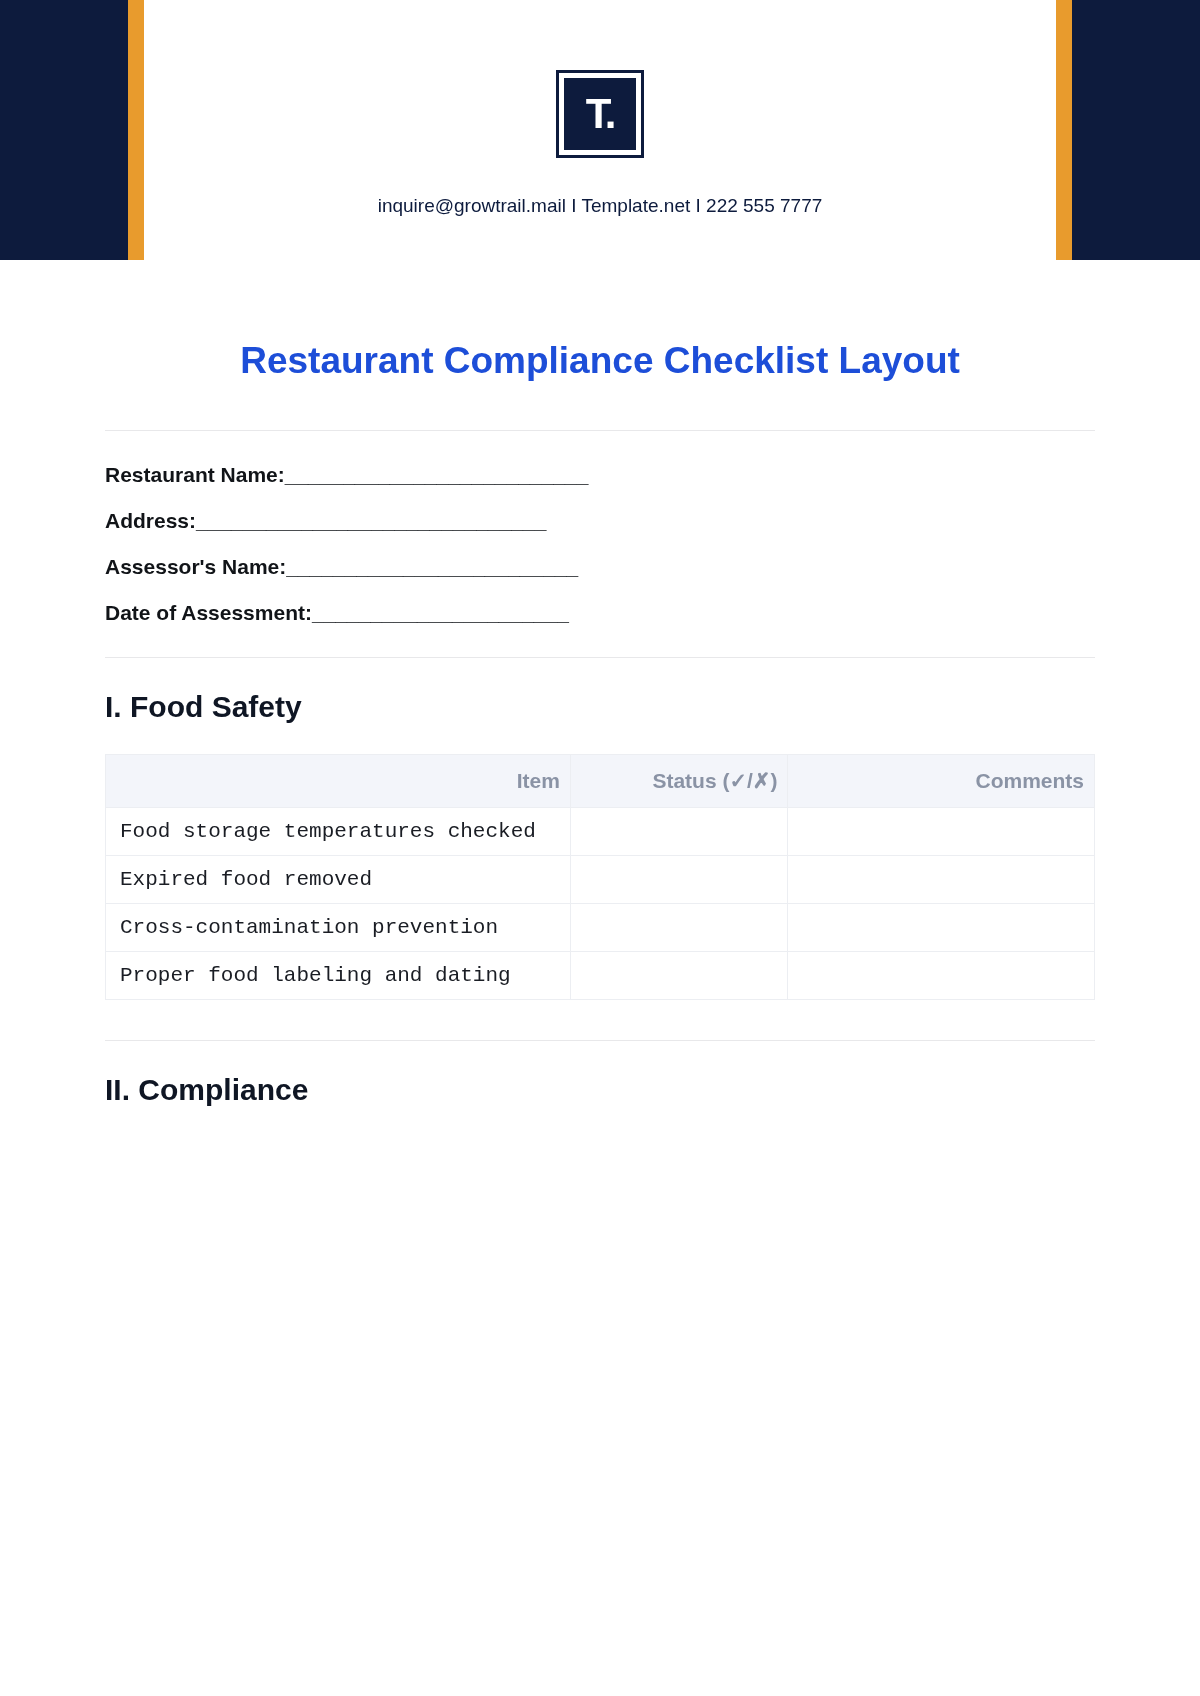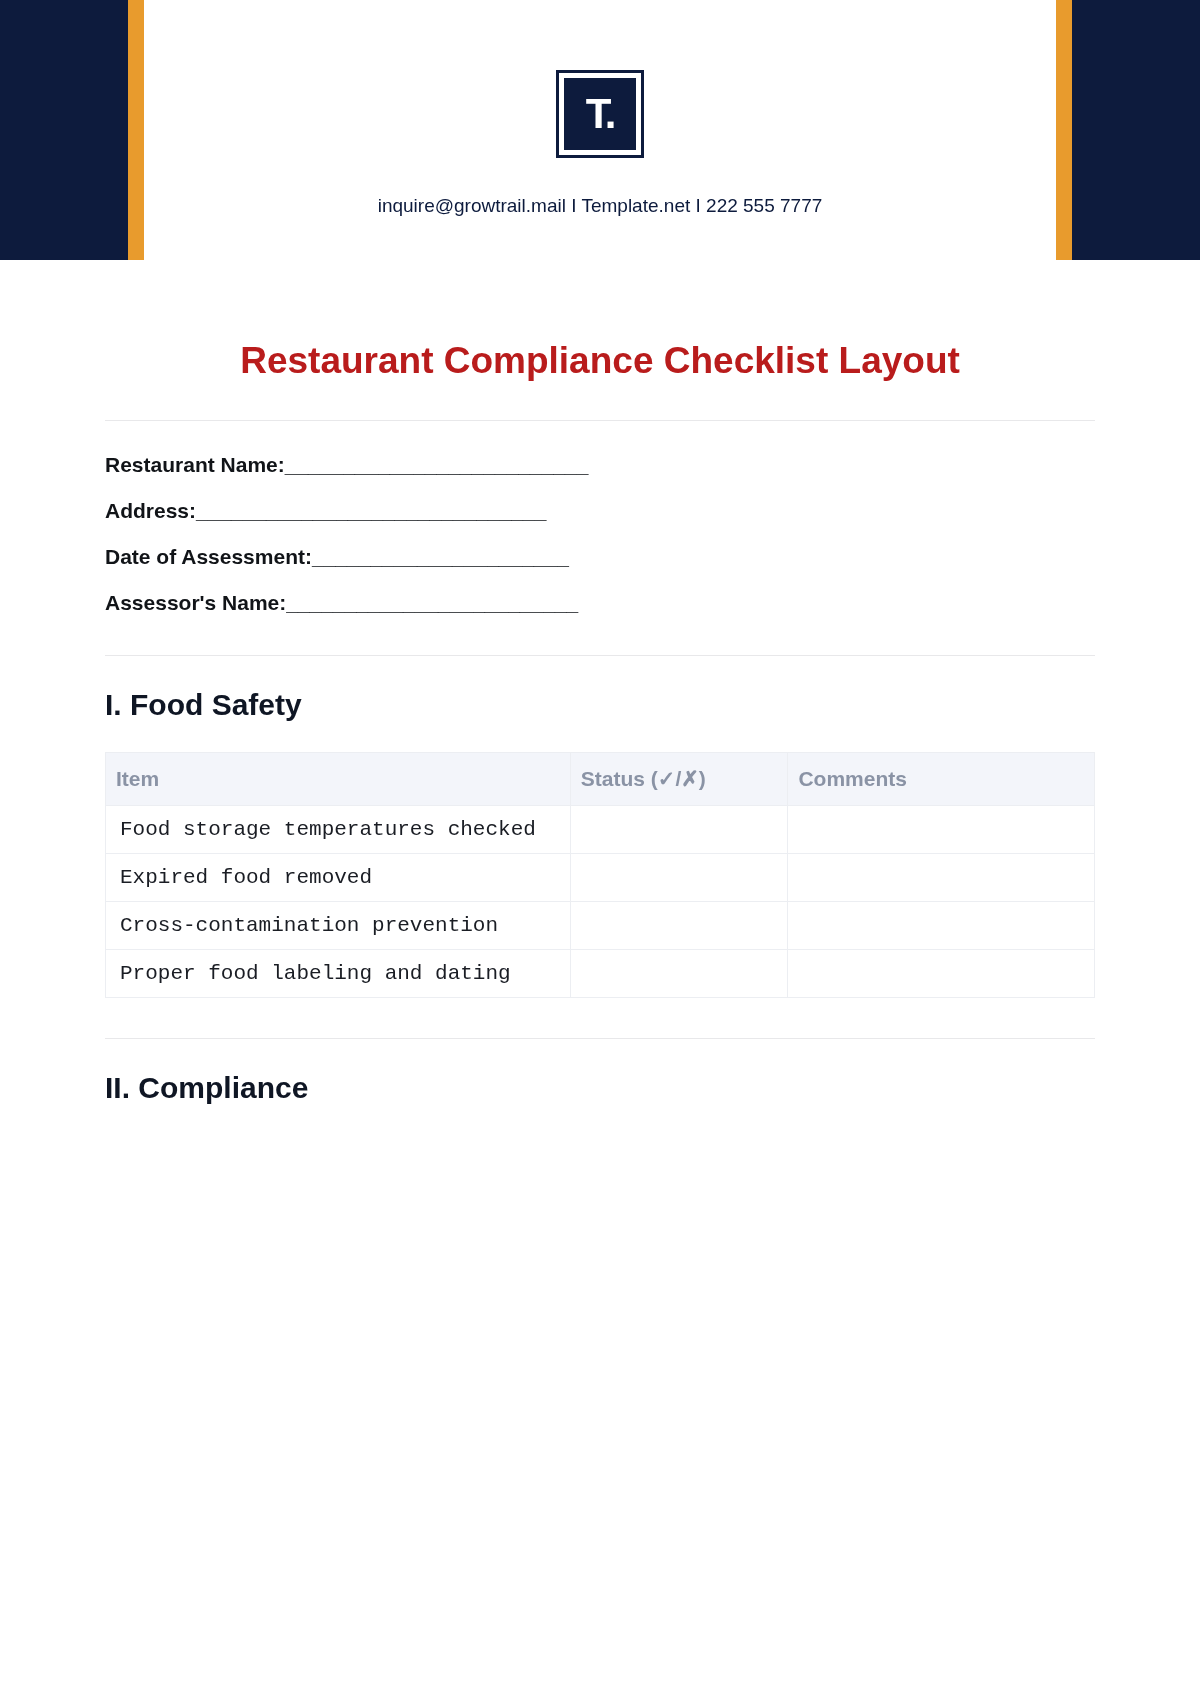--- a/index.html
+++ b/index.html
@@ -74,30 +74,30 @@
 
   .content {
     position: absolute;
     top: 340px;
     left: 105px;
     right: 105px;
   }
   .page-title {
     font-size: 37px;
     font-weight: bold;
-    color: #b91c1c;
+    color: #1d4ed8;
     text-align: center;
-    margin-bottom: 38px;
+    margin-bottom: 48px;
   }
   .hr {
     border: none;
     border-top: 1px solid #e8e8ea;
     margin: 0 0 32px 0;
   }
-  .form-fields { margin-bottom: 40px; }
+  .form-fields { margin-bottom: 32px; }
   .field-row {
     font-size: 21px;
     color: #111418;
     margin-bottom: 22px;
     font-weight: bold;
   }
   .field-line {
     display: inline-block;
     letter-spacing: 0px;
   }
@@ -112,21 +112,21 @@
     width: 100%;
     border-collapse: collapse;
     font-size: 21px;
   }
   table.checklist th {
     background: #f3f5fa;
     color: #8a93a5;
     font-weight: bold;
     padding: 14px 10px;
     border: 1px solid #eceef2;
-    text-align: left;
+    text-align: right;
   }
   table.checklist th:first-child { width: 47%; }
   table.checklist th:nth-child(2) { width: 22%; }
   table.checklist th:nth-child(3) { width: 31%; }
   table.checklist td {
     border: 1px solid #eceef2;
     padding: 12px 14px;
     color: #1a1d24;
     height: 48px;
     font-family: Liberation Mono, monospace;
@@ -156,24 +156,24 @@
   <hr class="hr">
 
   <div class="form-fields">
     <div class="field-row">
       <span>Restaurant Name:</span><span class="field-line"> __________________________</span>
     </div>
     <div class="field-row">
       <span>Address:</span><span class="field-line"> ______________________________</span>
     </div>
     <div class="field-row">
+      <span>Assessor's Name:</span><span class="field-line"> _________________________</span>
+    </div>
+    <div class="field-row">
       <span>Date of Assessment:</span><span class="field-line"> ______________________</span>
-    </div>
-    <div class="field-row">
-      <span>Assessor's Name:</span><span class="field-line"> _________________________</span>
     </div>
   </div>
 
   <hr class="hr">
 
   <h2 class="section-heading">I. Food Safety</h2>
 
   <table class="checklist">
     <thead>
       <tr>

